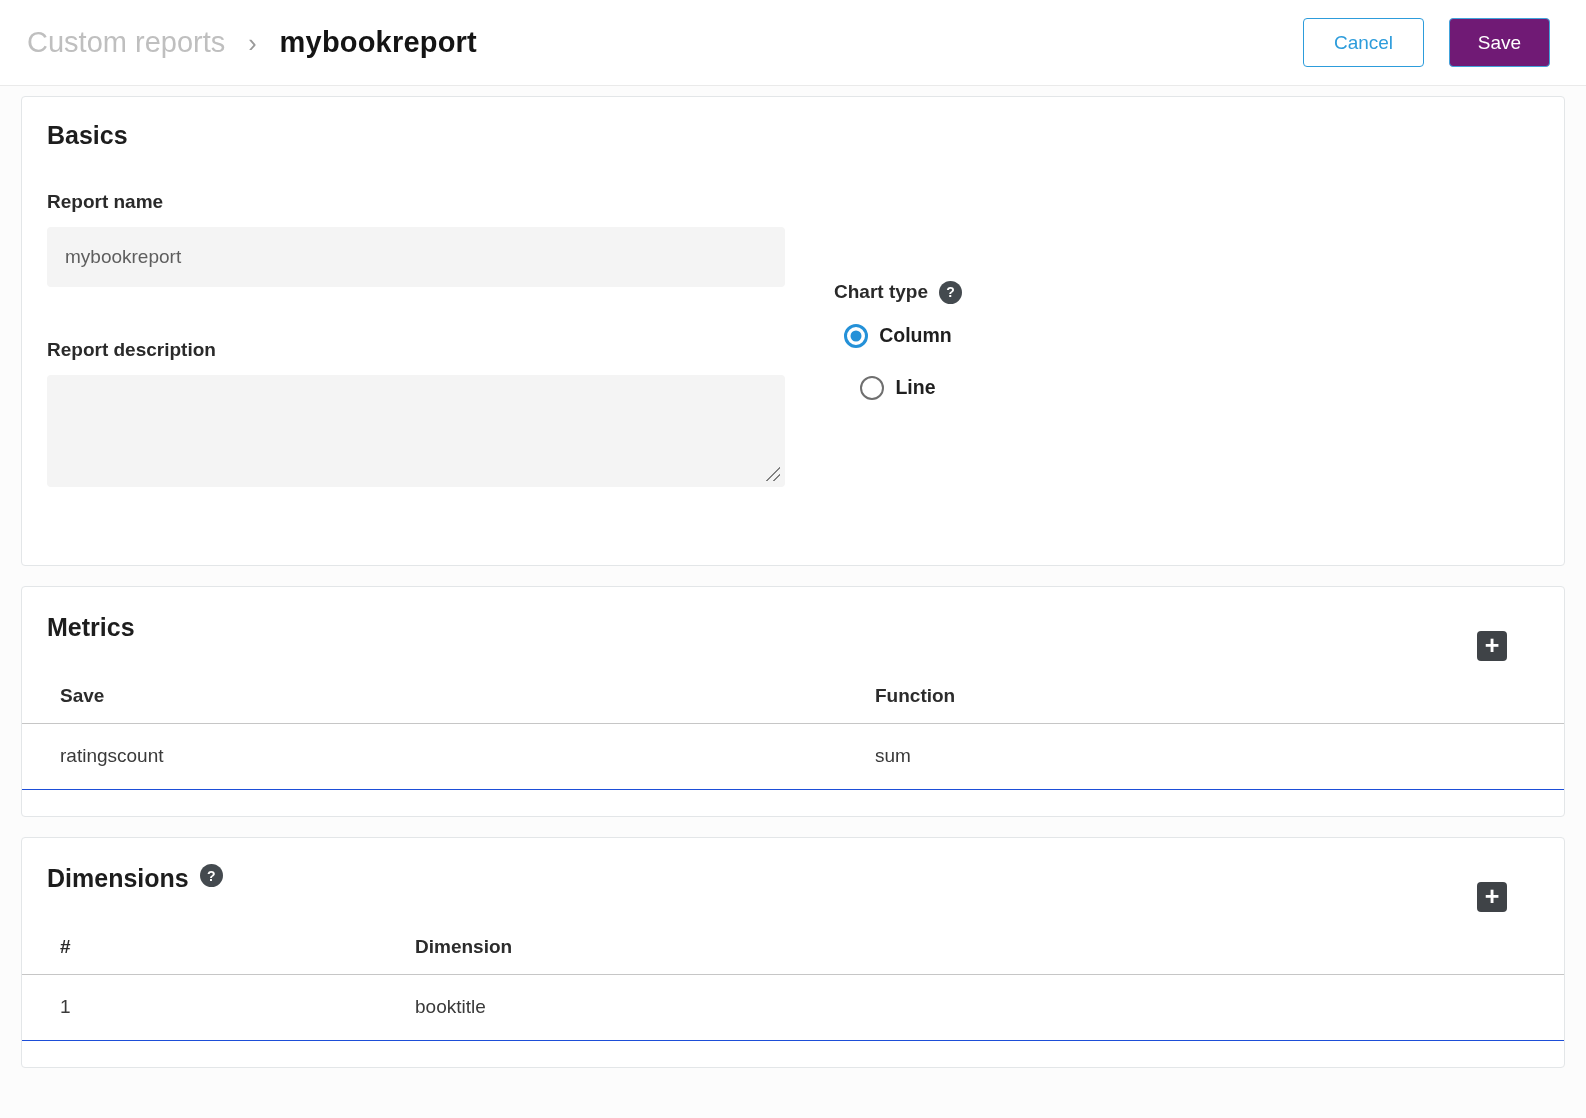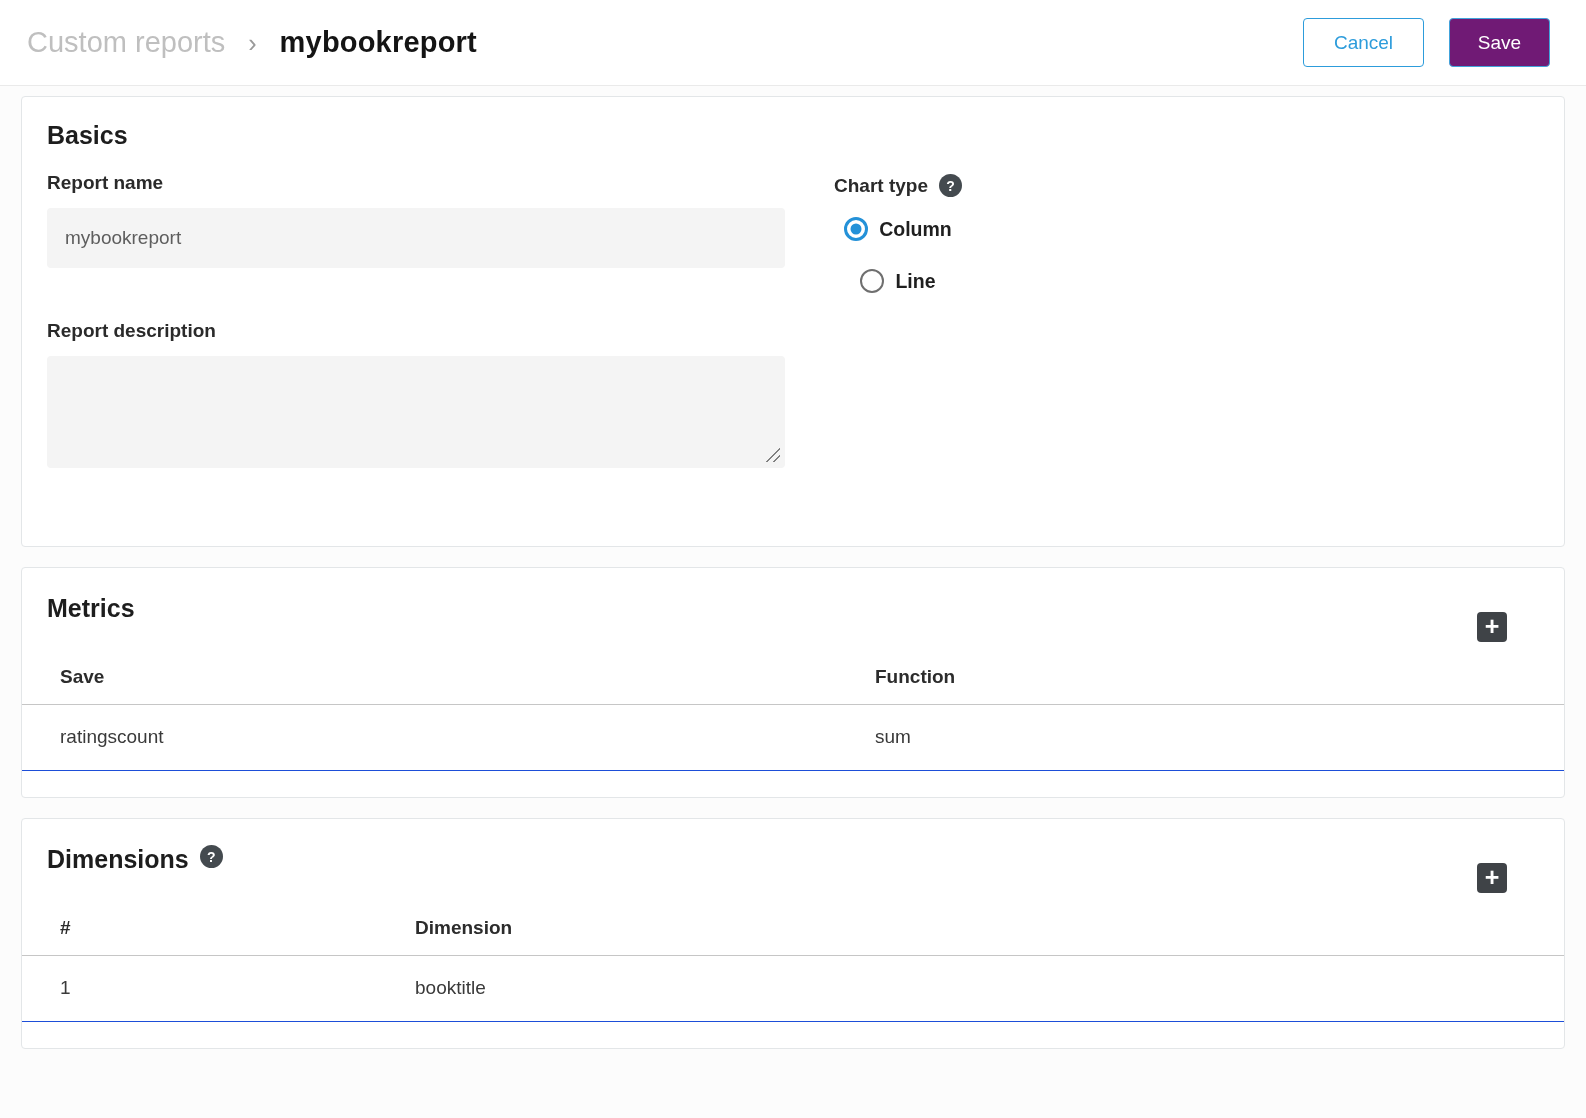--- a/index.html
+++ b/index.html
@@ -37,25 +37,25 @@
 
   
   .card {
     background:#fff; border:1px solid #e3e6e8; border-radius:4px;
     margin:0 21px 16px 21px; position:relative;
   }
   .card-basics { margin-top:10px; padding:24px 26px 78px 25px; }
   .card-table  { padding:26px 0 26px 0;margin-top:20px; }
 
   .section-title { font-size:25px; font-weight:bold; color:#1d1d1d; }
-  .card-basics .section-title { margin-bottom:22px; }
+  .card-basics .section-title { margin-bottom:41px; }
   .card-table  .section-title { margin-left:25px; margin-bottom:28px; display:flex; align-items:center; gap:11px; }
 
   
-  .basics-columns { display:flex; }
+  .basics-columns { display:flex;align-items:center; }
   .basics-left { width:738px; }
   .basics-right { margin-left:49px; padding-top:2px; }
 
   .field-label { font-size:19px; font-weight:bold; color:#2a2a2a; margin-bottom:14px; display:flex; align-items:center; gap:11px; }
 
   .text-input {
     width:738px; height:60px;
     background:#f4f4f4; border:none; border-radius:4px;
     font-family:inherit; font-size:19px; color:#5e5e5e;
     padding:0 18px; outline:none; display:block;

